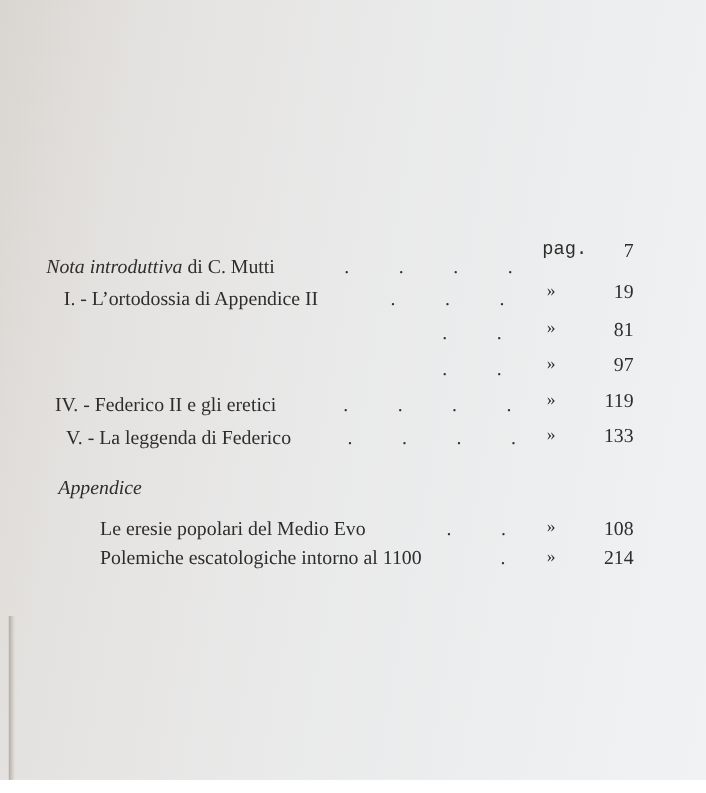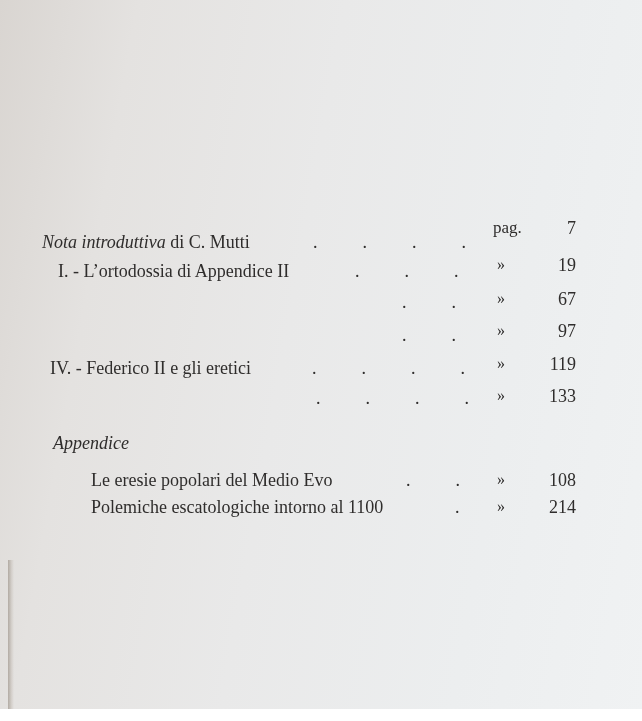--- a/index.html
+++ b/index.html
@@ -69,20 +69,21 @@
     }
     .toc-row .marker {
       position: absolute;
       left: 497px;
       font-size: 16px;
       white-space: nowrap;
     }
     .toc-row .marker.pag {
       left: 493px;
       font-size: 17px;
+      font-family: Liberation Mono, monospace;
     }
     .toc-row .page-num {
       position: absolute;
       right: 66px;
       text-align: right;
       width: 60px;
     }
     .ital {
       font-style: italic;
       text-align: right;
@@ -112,37 +113,38 @@
   <div class="toc-row" style="top:258px;">
     <span class="title" style="left:58px;">I. - L’ortodossia di Appendice II</span>
     <span class="dots" style="left:355px;">.          .          .</span>
     <span class="marker" style="top:-6px;">»</span>
     <span class="page-num" style="top:-6px;">19</span>
   </div>
 
   <div class="toc-row" style="top:289px;">
     <span class="dots" style="left:402px;">.          .</span>
     <span class="marker" style="top:-3px;">»</span>
-    <span class="page-num" style="top:-3px;">67</span>
+    <span class="page-num" style="top:-3px;">81</span>
   </div>
 
   <div class="toc-row" style="top:322px;">
     <span class="dots" style="left:402px;">.          .</span>
     <span class="marker" style="top:-4px;">»</span>
     <span class="page-num" style="top:-4px;">97</span>
   </div>
 
   <div class="toc-row" style="top:355px;">
     <span class="title" style="left:50px;">IV. - Federico II e gli eretici</span>
     <span class="dots" style="left:312px;">.          .          .          .</span>
     <span class="marker" style="top:-4px;">»</span>
     <span class="page-num" style="top:-4px;">119</span>
   </div>
 
   <div class="toc-row" style="top:385px;">
+    <span class="title" style="left:60px;">V. - La leggenda di Federico</span>
     <span class="dots" style="left:316px;">.          .          .          .</span>
     <span class="marker" style="top:-2px;">»</span>
     <span class="page-num" style="top:-2px;">133</span>
   </div>
 
   <div class="appendix-label">Appendice</div>
 
   <div class="toc-row" style="top:467px;">
     <span class="title" style="left:91px;">Le eresie popolari del Medio Evo</span>
     <span class="dots" style="left:406px;">.          .</span>

